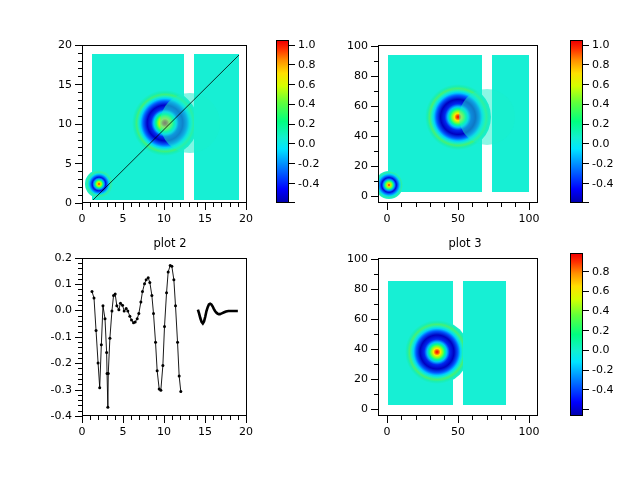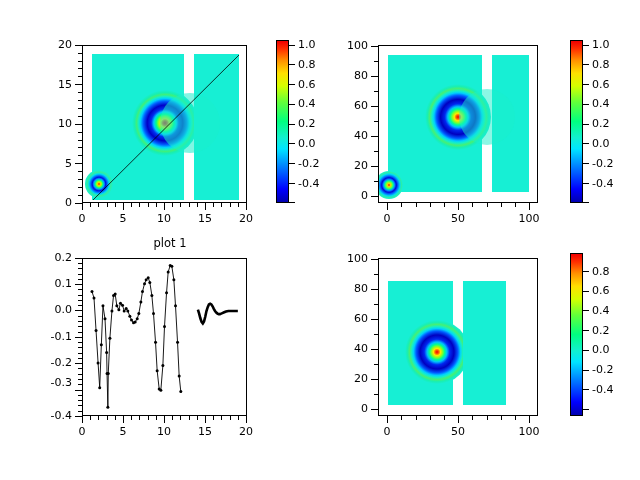--- a/index.html
+++ b/index.html
@@ -267,21 +267,21 @@
     <div class="tick-label" style="left:272px;top:78px;">0.6</div>
     <div class="tick-label" style="left:272px;top:97px;">0.4</div>
     <div class="tick-label" style="left:272px;top:117px;">0.2</div>
     <div class="tick-label" style="left:272px;top:137px;">0.0</div>
     <div class="tick-label" style="left:272px;top:157px;">-0.2</div>
     <div class="tick-label" style="left:272px;top:177px;">-0.4</div>
   </div>
 
   <div class="subplot" style="left:0;top:240px;width:320px;height:240px;">
 
-    <div class="title" style="left:80px;top:-4px;width:180px;">plot 1</div>
+    <div class="title" style="left:80px;top:-4px;width:180px;">plot 2</div>
 
     <div class="axes-frame" style="left:82px;top:18px;width:165px;height:158px;">
         <svg id="lineplot-svg" width="163" height="156" viewBox="0 0 163 156">
           <g>
             <path d="M8.97,32.50 L11.00,39.00 L13.04,71.50 L15.08,104.00 L16.71,128.70 L18.34,85.80 L19.97,46.80 L22.01,59.80 L23.63,93.60 L24.04,114.40 L24.86,148.20 L25.27,114.40 L26.89,79.30 L28.93,52.00 L30.56,36.40 L32.19,35.10 L33.82,46.80 L35.86,50.70 L37.49,44.20 L39.53,46.28 L41.16,52.00 L43.20,49.40 L44.83,52.00 L46.86,57.20 L48.49,61.10 L50.53,63.70 L52.16,62.92 L54.20,59.80 L55.83,54.60 L57.86,42.90 L59.49,32.50 L61.53,24.70 L63.16,20.80 L65.20,18.72 L66.83,23.40 L68.87,36.40 L70.50,54.60 L72.53,83.20 L74.16,111.80 L76.20,130.00 L77.83,131.30 L79.87,106.60 L81.50,67.60 L83.54,33.80 L85.17,13.00 L87.20,6.50 L88.84,7.28 L90.87,20.80 L92.50,46.80 L94.54,83.20 L96.17,117.00 L97.80,132.60 " fill="none" stroke="#000000" stroke-width="0.9"></path>
             <circle cx="8.97" cy="32.50" r="1.5" fill="#000000"></circle>
             <circle cx="11.00" cy="39.00" r="1.5" fill="#000000"></circle>
             <circle cx="13.04" cy="71.50" r="1.5" fill="#000000"></circle>
             <circle cx="15.08" cy="104.00" r="1.5" fill="#000000"></circle>
             <circle cx="16.71" cy="128.70" r="1.5" fill="#000000"></circle>
@@ -369,21 +369,21 @@
     <div class="tick" style="left:78px;top:155px;width:4px;height:1px;"></div>
     <div class="tick" style="left:78px;top:160px;width:4px;height:1px;"></div>
     <div class="tick" style="left:78px;top:165px;width:4px;height:1px;"></div>
     <div class="tick" style="left:78px;top:171px;width:4px;height:1px;"></div>
 
     <div class="tick-label ytick-label" style="left:32px;top:11px;width:40px;">0.2</div>
     <div class="tick-label ytick-label" style="left:32px;top:37px;width:40px;">0.1</div>
     <div class="tick-label ytick-label" style="left:32px;top:63px;width:40px;">0.0</div>
     <div class="tick-label ytick-label" style="left:32px;top:90px;width:40px;">-0.1</div>
     <div class="tick-label ytick-label" style="left:32px;top:116px;width:40px;">-0.2</div>
-    <div class="tick-label ytick-label" style="left:32px;top:136px;width:40px;">-0.3</div>
+    <div class="tick-label ytick-label" style="left:32px;top:143px;width:40px;">-0.3</div>
     <div class="tick-label ytick-label" style="left:32px;top:169px;width:40px;">-0.4</div>
 
     <div class="tick" style="left:82px;top:176px;width:1px;height:7px;"></div>
     <div class="tick" style="left:123px;top:176px;width:1px;height:7px;"></div>
     <div class="tick" style="left:164px;top:176px;width:1px;height:7px;"></div>
     <div class="tick" style="left:205px;top:176px;width:1px;height:7px;"></div>
     <div class="tick" style="left:246px;top:176px;width:1px;height:7px;"></div>
     <div class="tick" style="left:90px;top:176px;width:1px;height:4px;"></div>
     <div class="tick" style="left:98px;top:176px;width:1px;height:4px;"></div>
     <div class="tick" style="left:107px;top:176px;width:1px;height:4px;"></div>
@@ -403,20 +403,21 @@
 
     <div class="tick-label xtick-label" style="left:68px;top:185px;width:28px;">0</div>
     <div class="tick-label xtick-label" style="left:109px;top:185px;width:28px;">5</div>
     <div class="tick-label xtick-label" style="left:150px;top:185px;width:28px;">10</div>
     <div class="tick-label xtick-label" style="left:191px;top:185px;width:28px;">15</div>
     <div class="tick-label xtick-label" style="left:232px;top:185px;width:28px;">20</div>
   </div>
 
   <div class="subplot" style="left:320px;top:240px;width:320px;height:240px;">
 
+    <div class="title" style="left:55px;top:-4px;width:180px;">plot 3</div>
 
     <div class="axes-frame" style="left:58px;top:18px;width:160px;height:158px;">
       <svg width="158" height="156" viewBox="0 0 158 156">
         <defs>
           <radialGradient id="br-big" cx="50%" cy="50%" r="50%">
             <stop offset="0%" stop-color="#f00000"></stop>
             <stop offset="6%" stop-color="#ff6000"></stop>
             <stop offset="11%" stop-color="#ffe800"></stop>
             <stop offset="17%" stop-color="#8cff20"></stop>
             <stop offset="24%" stop-color="#00ff90"></stop>

